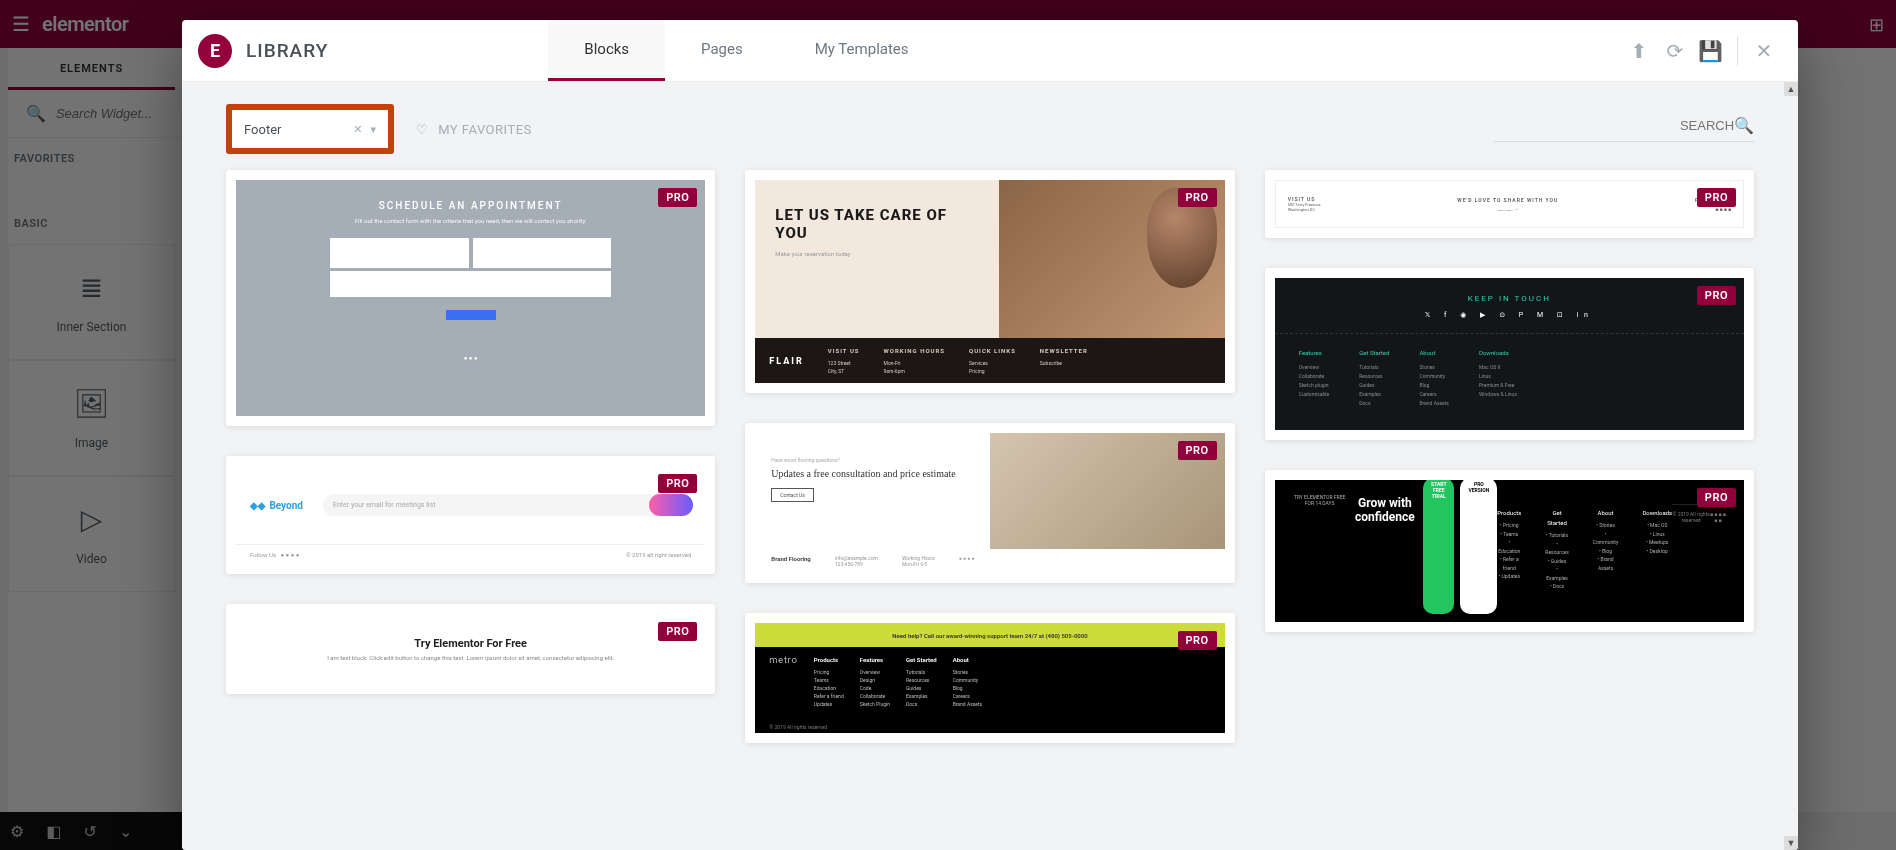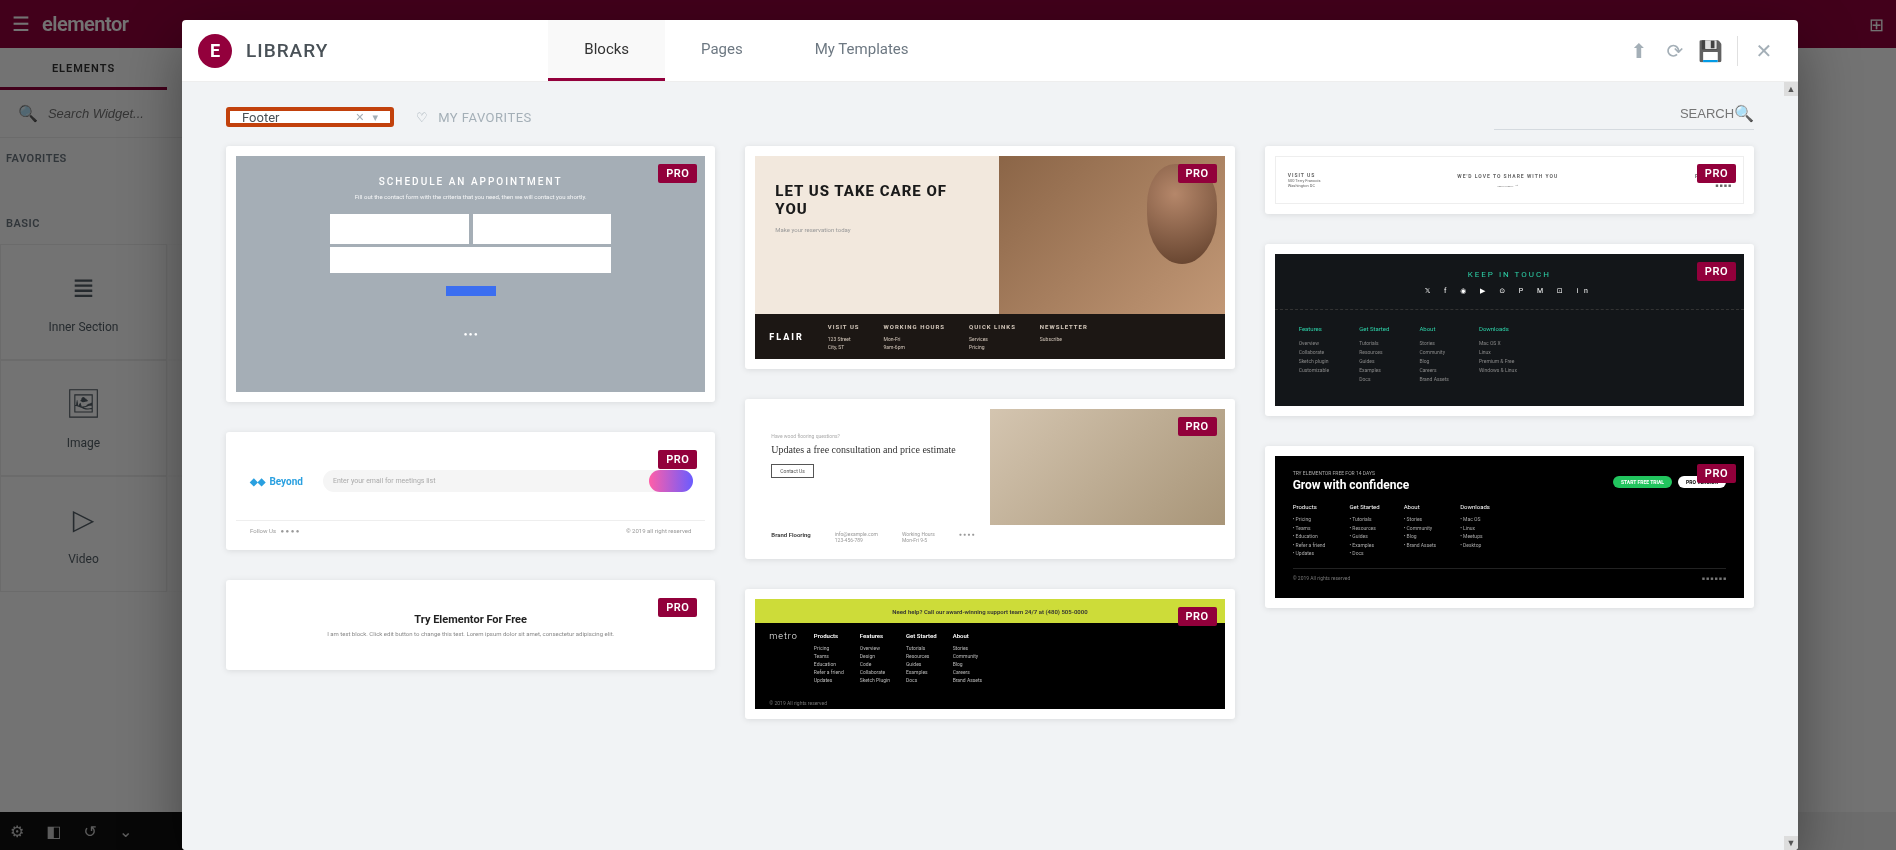--- a/index.html
+++ b/index.html
@@ -5,21 +5,21 @@
 * { margin: 0; padding: 0; box-sizing: border-box; }
 body { font-family: -apple-system, BlinkMacSystemFont, "Segoe UI", Roboto, sans-serif; background: #333; overflow: hidden; width: 1896px; height: 850px; }
 
 
 .editor-bg { position: absolute; inset: 0; background: #f1f1f1; }
 .editor-topbar { height: 48px; background: #93003c; display: flex; align-items: center; padding: 0 12px; gap: 12px; }
 .editor-topbar .hamburger { color: #fff; font-size: 20px; cursor: pointer; }
 .editor-topbar .brand { color: #fff; font-size: 20px; font-weight: 600; letter-spacing: -0.5px; }
 .editor-topbar .spacer { flex: 1; }
 
-.editor-sidebar { position: absolute; left: 0; top: 48px; width: 335px; height: calc(100% - 48px - 38px); background: #fff; border-right: 1px solid #ddd; }
+.editor-sidebar { position: absolute; left: 8px; top: 48px; width: 335px; height: calc(100% - 48px - 38px); background: #fff; border-right: 1px solid #ddd; }
 .panel-tabs { display: flex; height: 42px; }
 .panel-tabs .ptab { flex: 1; text-align: center; line-height: 42px; font-size: 11px; letter-spacing: 1px; color: #6d7882; cursor: pointer; border-bottom: 3px solid transparent; font-weight: 600; }
 .panel-tabs .ptab.active { border-bottom-color: #93003c; color: #333; }
 .panel-search { display: flex; align-items: center; height: 48px; padding: 0 18px; border-bottom: 1px solid #eee; gap: 10px; }
 .panel-search input { border: none; outline: none; flex: 1; font-size: 13px; font-style: italic; color: #aaa; }
 .panel-search .sicon { color: #aaa; }
 .panel-section-title { padding: 14px 6px; font-size: 11px; font-weight: 600; color: #6d7882; letter-spacing: 0.5px; }
 .widget-grid { display: grid; grid-template-columns: 1fr 1fr; }
 .widget-cell { border: 1px solid #eee; height: 116px; display: flex; flex-direction: column; align-items: center; justify-content: center; gap: 16px; color: #556068; }
 .widget-cell .wicn { font-size: 28px; color: #556068; }
@@ -39,21 +39,21 @@
 .modal-title { font-size: 19px; font-weight: 500; letter-spacing: 1px; color: #495157; }
 .modal-tabs { display: flex; height: 100%; margin-left: 220px; }
 .modal-tabs .mtab { padding: 0 36px; display: flex; align-items: center; color: #6d7882; font-size: 15px; cursor: pointer; border-bottom: 3px solid transparent; height:100%; }
 .modal-tabs .mtab.active { border-bottom-color: #93003c; color: #333; background: #f9f9f9; }
 .modal-header .spacer { flex: 1; }
 .modal-header .haction { width: 36px; height: 36px; display: flex; align-items: center; justify-content: center; color: #a4afb7; cursor: pointer; font-size: 20px; }
 .modal-header .divv { width: 1px; height: 30px; background: #e0e0e0; margin: 0 8px; }
 
 .modal-body { flex: 1; background: #f1f3f5; overflow-y: auto; position: relative; }
 .filter-bar { display: flex; align-items: center; padding: 22px 44px 16px; gap: 22px; }
-.filter-select { width: 168px; height: 20px; background: #fff; border: 4px solid #c2410c; border-radius: 3px; display: flex; align-items: center; padding: 0 12px; font-size: 13px; color: #495157; cursor: pointer; justify-content: space-between; }
+.filter-select { width: 168px; height: 50px; background: #fff; border: 6px solid #c2410c; border-radius: 3px; display: flex; align-items: center; padding: 0 12px; font-size: 13px; color: #495157; cursor: pointer; justify-content: space-between; }
 .filter-select .xx { display: flex; gap: 8px; color: #a4afb7; font-size: 11px; }
 .my-fav { display: flex; align-items: center; gap: 10px; color: #a4afb7; font-size: 13px; letter-spacing: 0.5px; cursor: pointer; }
 .filter-bar .spacer { flex: 1; }
 .search-box { display: flex; align-items: center; width: 260px; border-bottom: 1px solid #d5dadf; padding-bottom: 6px; }
 .search-box input { border: none; outline: none; background: transparent; flex: 1; font-size: 13px; color: #a4afb7; text-align: right; }
 .search-box .sicn { color: #a4afb7; }
 
 .masonry { display: flex; gap: 30px; padding: 0 44px 40px; }
 .col { flex: 1; display: flex; flex-direction: column; gap: 30px; }
 
@@ -111,21 +111,21 @@
 .t7 { height: 48px; background: #fff; display: flex; font-size: 5px; color: #666; padding: 8px 12px; gap: 20px; justify-content: space-between; align-items: center; border: 1px solid #eee; }
 .t7 .fc .fh { font-size: 5px; font-weight: 700; letter-spacing: 1px; text-transform: uppercase; }
 
 .t8 { height: 152px; background: #131619; display: flex; flex-direction: column; }
 .t8 .kit { text-align: center; color: #2dd4aa; font-size: 8px; letter-spacing: 2px; padding: 16px 0 8px; }
 .t8 .sic { text-align: center; color: #fff; font-size: 7px; letter-spacing: 6px; padding-bottom: 14px; }
 .t8 .cols { display: flex; padding: 6px 24px; gap: 30px; border-top: 1px dashed #333; padding-top: 14px; }
 .t8 .cols .cc { font-size: 5px; color: #888; line-height: 1.8; }
 .t8 .cols .cc .ch { color: #2dd4aa; font-size: 6px; margin-bottom: 4px; }
 
-.t9 { height: 142px; background: #000; display: flex; flex-direction: column; padding: 14px 18px 8px; }
+.t9 { height: 142px; background: #000; display: flex; flex-direction: row; padding: 14px 18px 8px; text-align: center; }
 .t9 .sm { font-size: 5px; color: #aaa; }
 .t9 .hd { font-size: 12px; font-weight: 700; color: #fff; margin-top: 2px; }
 .t9 .btns { display: flex; gap: 6px; margin-top: -16px; justify-content: flex-end; }
 .t9 .b1 { background: #22c55e; color: #fff; font-size: 5px; font-weight: 700; padding: 3px 8px; border-radius: 10px; }
 .t9 .b2 { background: #fff; color: #000; font-size: 5px; font-weight: 700; padding: 3px 8px; border-radius: 10px; }
 .t9 .cols { display: flex; gap: 24px; margin-top: 14px; }
 .t9 .cols .cc { font-size: 5px; color: #aaa; line-height: 1.7; }
 .t9 .cols .cc .ch { color: #fff; font-size: 6px; margin-bottom: 3px; }
 .t9 .ft { border-top: 1px solid #222; margin-top: 10px; padding-top: 6px; display: flex; justify-content: space-between; font-size: 5px; color: #777; }
 

